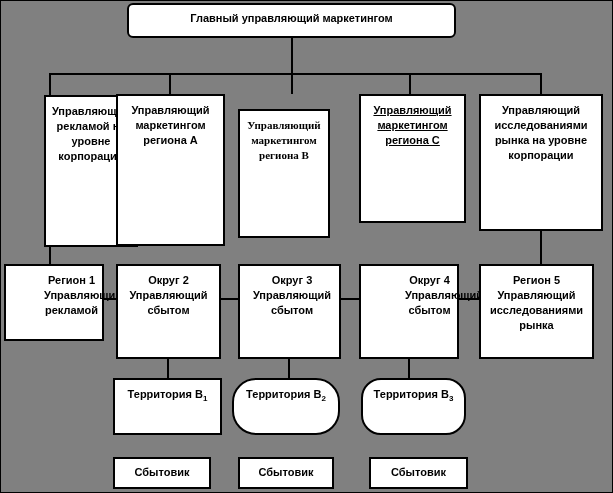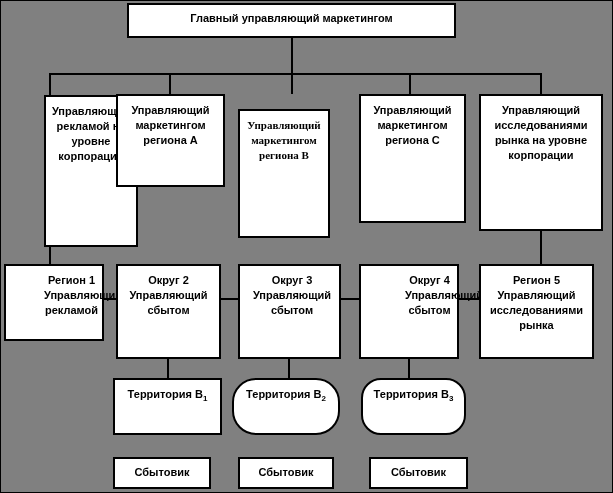--- a/index.html
+++ b/index.html
@@ -30,34 +30,34 @@
     position: absolute;
     background: #000000;
   }
   sub { font-size: 8px; line-height: 0; }
 </style>
 </head>
 <body>
 
 <div id="canvas">
 
-  <div class="box" style="left:126px; top:2px; width:329px; height:35px;">
+  <div class="box" style="left:126px; top:2px; width:329px; height:35px;border-radius:6px;">
     <span>Главный управляющий маркетингом</span>
   </div>
 
   <div class="box pad7" style="left:3px; top:94px; width:94px; height:152px;margin-left:40px;">
     <span>Управляющий рекламой на уровне корпораций</span>
   </div>
-  <div class="box pad7" style="left:115px; top:93px; width:109px; height:93px;">
+  <div class="box pad7" style="left:115px; top:93px; width:109px; height:152px;">
     <span>Управляющий маркетингом региона А</span>
   </div>
   <div class="box pad7" style="left:237px; top:108px; width:92px; height:129px;font-family:Liberation Serif, serif;">
     <span>Управляющий маркетингом региона В</span>
   </div>
-  <div class="box pad7" style="left:358px; top:93px; width:107px; height:129px;">
+  <div class="box pad7" style="left:358px; top:93px; width:107px; height:129px;text-decoration:underline;">
     <span>Управляющий маркетингом региона С</span>
   </div>
   <div class="box pad7" style="left:478px; top:93px; width:124px; height:137px;">
     <span>Управляющий исследованиями рынка на уровне корпорации</span>
   </div>
 
   <div class="box pad7" style="left:3px; top:263px; width:100px; height:77px;padding-left:38px;">
     <div>Регион 1</div>
     <div>Управляющий рекламой</div>
   </div>

